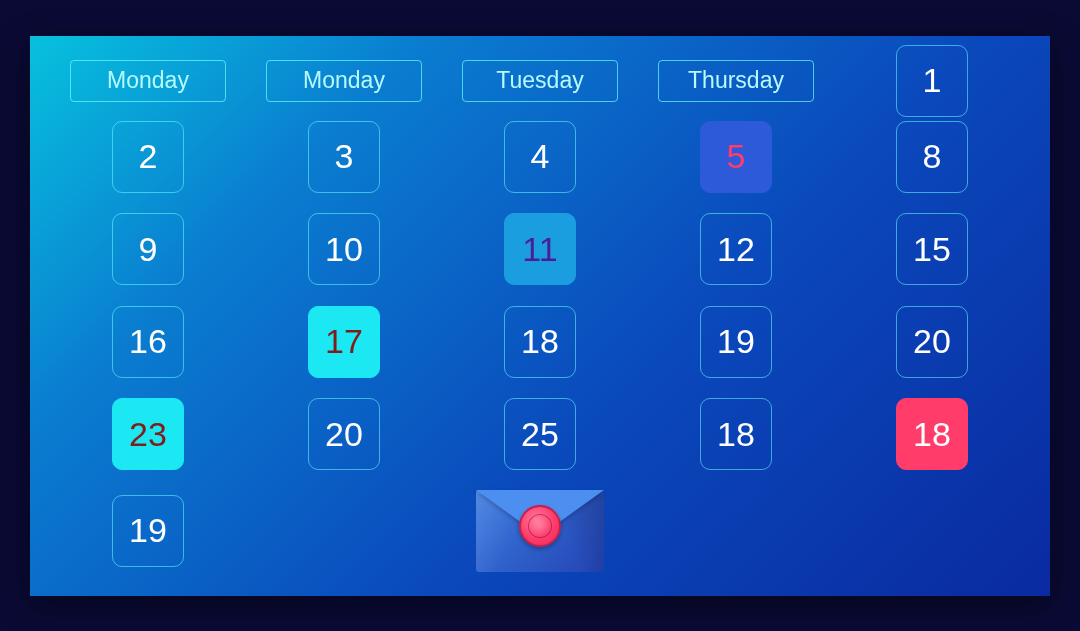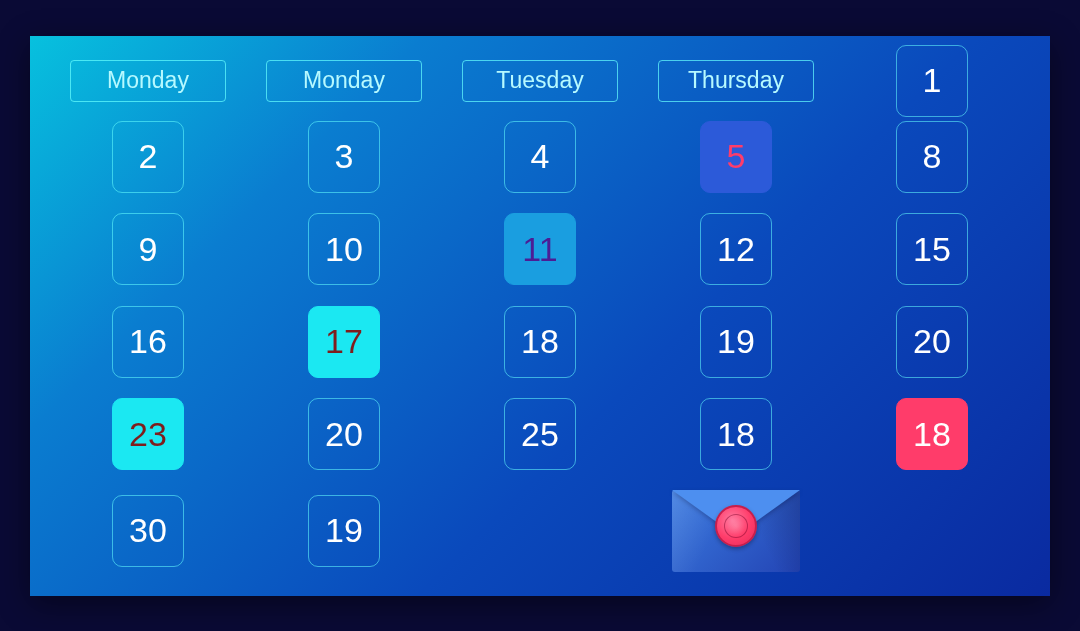--- a/index.html
+++ b/index.html
@@ -207,23 +207,20 @@
         <div class="day-cell">25</div>
       </div>
     <div class="col-cell">
         <div class="day-cell">18</div>
       </div>
 
     <div class="col-cell">
         <div class="day-cell hl-red">18</div>
       </div>
     <div class="col-cell">
-        <div class="day-cell">30</div>
-      </div>
-    <div class="col-cell">
         <div class="day-cell">19</div>
       </div>
     <div class="col-cell empty"></div>
     <div class="col-cell">
       <div class="mail-wrap">
         <div class="mail">
           <div class="mail-body"></div>
           <div class="mail-flap"></div>
           <div class="seal"></div>
         </div>

